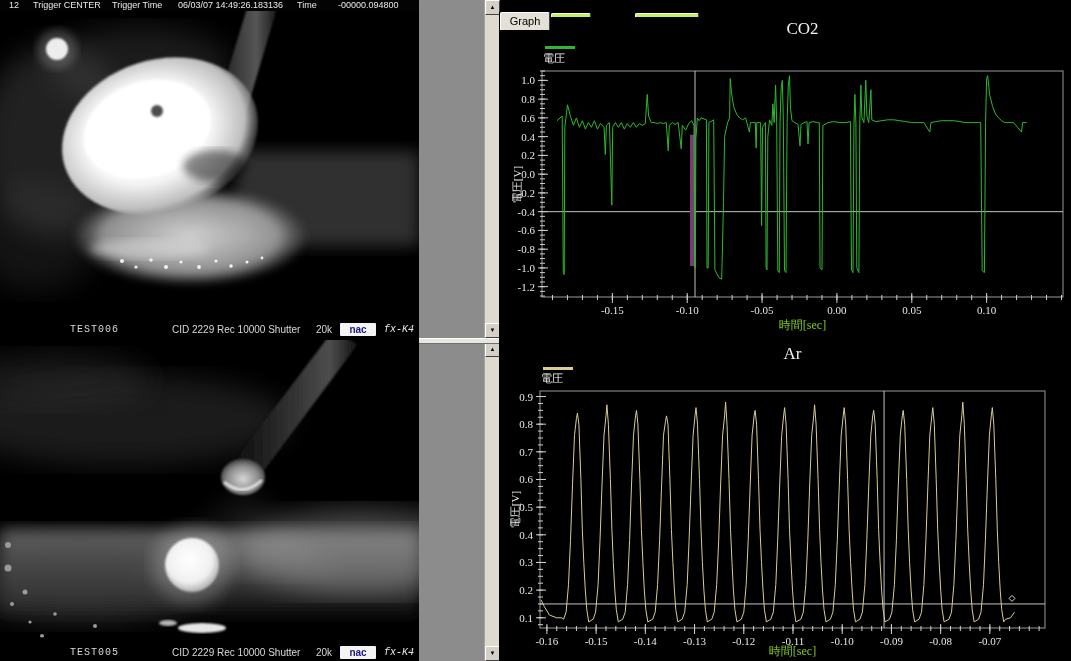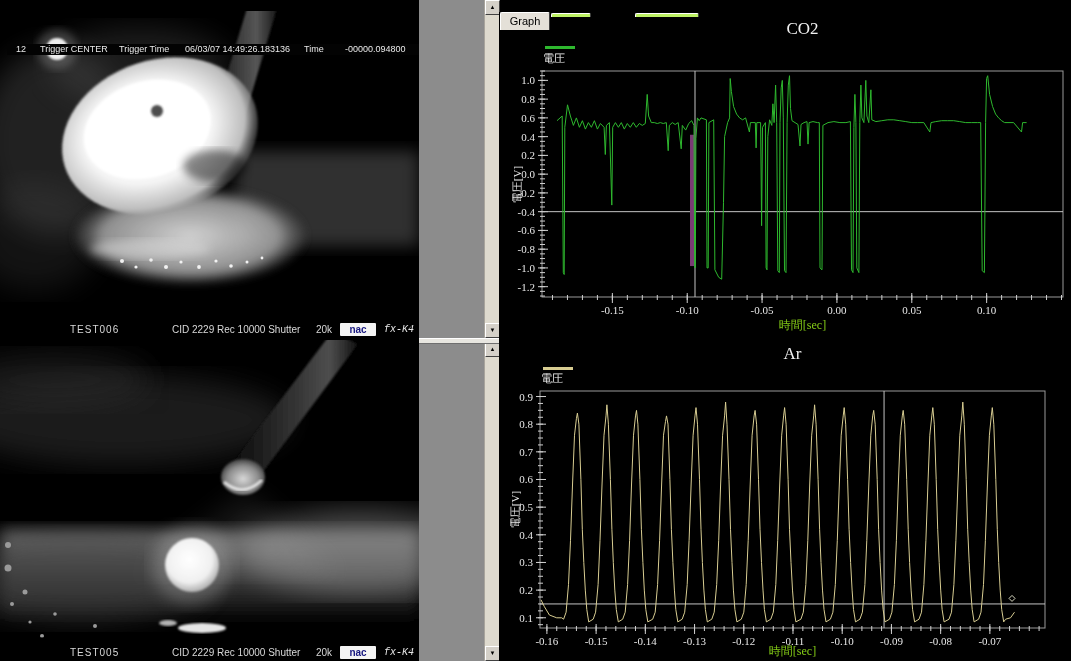--- a/index.html
+++ b/index.html
@@ -3,29 +3,29 @@
 <meta charset="utf-8">
 <style>
   html,body{margin:0;padding:0;background:#000;}
   #app{position:relative;width:1071px;height:661px;overflow:hidden;background:#000;
        font-family:"Liberation Sans",sans-serif;}
   
   .video-panel{position:absolute;left:0;width:419px;background:#000;}
   #video-top{top:0;height:340px;}
   #video-bottom{top:340px;height:321px;}
   .video-scene{position:absolute;left:0;}
-  .overlay-bar{position:absolute;top:0;left:7px;width:419px;height:11px;background:#030303;
-               color:#e9e9e9;font-size:9px;line-height:11px;white-space:nowrap;margin-top:44px;}
+  .overlay-bar{position:absolute;top:0;left:0;width:419px;height:11px;background:#030303;
+               color:#e9e9e9;font-size:9px;line-height:11px;white-space:nowrap;}
   .overlay-bar span{position:absolute;top:0;}
   .status-bar{position:absolute;left:0;width:419px;background:#000;color:#d8d8d8;
               font-size:10px;line-height:15px;white-space:nowrap;}
   #video-top .status-bar{top:322px;height:18px;}
   #video-bottom .status-bar{top:305px;height:16px;}
   .status-bar span{position:absolute;top:0;}
-  .st-test{left:70px;letter-spacing:1px;}
+  .st-test{left:70px;letter-spacing:1px;font-family:Liberation Mono, monospace;}
   .st-cid{left:172px;}
   .st-shutter{left:316px;}
   .st-nac{left:340px;width:36px;text-align:center;background:#f4f4f4;color:#181880;
           font-weight:bold;height:13px;line-height:13px;margin-top:1px;border-radius:1px;}
   .st-model{left:384px;font-style:italic;color:#e6e6e6;font-family:Liberation Mono, monospace;}
   
   #gutter{position:absolute;left:419px;top:0;width:80px;height:661px;background:#8c8c8c;}
   .vscroll{position:absolute;left:65px;width:14px;background:#dedace;
            border-left:1px solid #a8a49c;}
   #vscroll-top{top:0;height:338px;}

